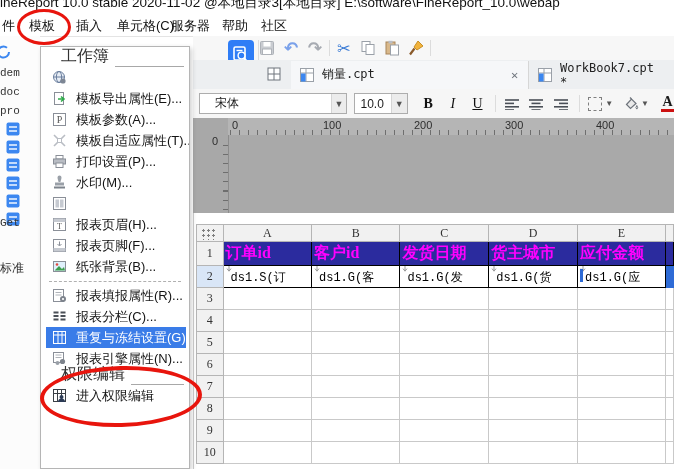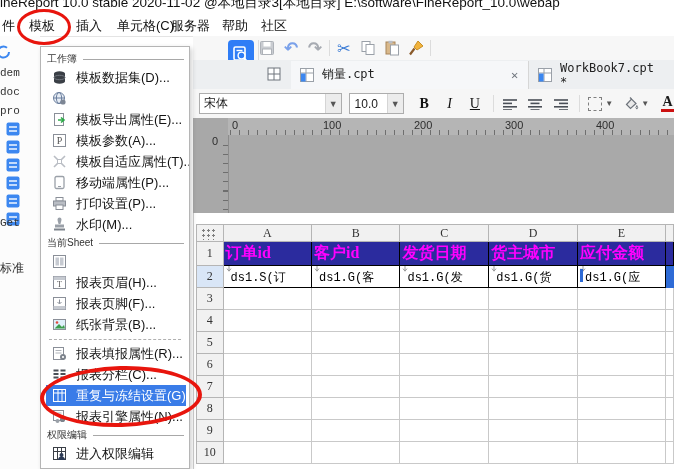--- a/index.html
+++ b/index.html
@@ -64,21 +64,21 @@
   .dots{width:14px;height:12px;margin:2px auto 0 4px;
         background-image:radial-gradient(#7d7d7d 1px,transparent 1.1px);background-size:5px 5px;}
   
   .lefttree{left:0;top:36px;width:40px;height:433px;background:#fcfcfc;overflow:hidden;
         font-family:"Liberation Mono","DejaVu Sans Mono",monospace;font-size:11px;color:#333;}
   .lt{position:absolute;left:0;white-space:nowrap;}
   .cpticon{position:absolute;left:6px;width:14px;height:14px;}
   
   .menupanel{left:40px;top:46px;width:150px;height:423px;background:#fff;border:1px solid #b5b5b5;
         box-shadow:2px 2px 5px rgba(0,0,0,.18);box-sizing:border-box;padding:4px 0 0 0;overflow:hidden;}
-  .mhdr{display:flex;align-items:center;gap:6px;height:16px;padding-left:6px;color:#333;font-size:10px;}
+  .mhdr{display:flex;align-items:flex-end;gap:6px;height:16px;padding-left:6px;color:#333;font-size:16px;margin-left:14px;}
   .mhdr::after{content:'';flex:1;height:1px;background:#a8a8a8;margin-right:5px;}
   .mi{display:flex;align-items:center;height:21px;padding-left:10px;gap:9px;font-size:13px;color:#141414;white-space:nowrap;}
   .mi .mico{width:16px;height:16px;display:inline-flex;align-items:center;justify-content:center;flex:0 0 16px;}
   .mi.sel{background:#3a7ce8;color:#fff;margin:0 3px 0 5px;padding-left:5px;}
   .mdiv{border-top:1px dashed #b0b0b0;margin:4px 8px 3px 8px;height:0;}
   
   .redcircle{border:4px solid #e8150d;border-radius:50%;background:transparent;}
   .circ-menu{left:17px;top:9px;width:48px;height:30px;border-width:3px;}
   .circ-freeze{left:40px;top:366px;width:154px;height:53px;transform:rotate(-1.5deg);}
   svg{display:block;}
@@ -176,21 +176,21 @@
               <line x1="6" y1="0.5" x2="6" y2="13.5" stroke="#9aa0a8"></line>
               <rect x="1" y="5.5" width="4.6" height="8" fill="#3c87f0"></rect>
             </svg>
         </span>
         <span>WorkBook7.cpt *</span>
       </div>
     </div>
   </div>
 
   <div class="abs formatbar">
-    <div class="combo" style="width:142px;margin-left:6px;padding-left:4px">
+    <div class="combo" style="width:142px;margin-left:6px;padding-left:15px">
       <span>宋体</span>
       <span class="chev">▼</span>
     </div>
     <div class="combo" style="width:50px;margin-left:7px;padding-left:5px">
       <span>10.0</span>
       <span class="chev">▼</span>
     </div>
     <span class="fbtn" style="margin-left:12px;font-weight:bold">B</span>
     <span class="fbtn" style="margin-left:8px;font-style:italic">I</span>
     <span class="fbtn" style="margin-left:8px;text-decoration:underline">U</span>
@@ -427,31 +427,20 @@
   </div>
 
   <div class="abs menupanel">
     <div class="mhdr">
         <span>工作簿</span>
       </div>
 
     <div class="mi">
       <span class="mico">
           <svg width="15" height="15">
-            <ellipse cx="7.5" cy="3.5" rx="5.5" ry="2.2" fill="#3a3f46"></ellipse>
-            <rect x="2" y="3.5" width="11" height="8" fill="#3a3f46"></rect>
-            <ellipse cx="7.5" cy="11.5" rx="5.5" ry="2.2" fill="#3a3f46"></ellipse>
-            <ellipse cx="7.5" cy="7.5" rx="5.5" ry="2.2" fill="none" stroke="#71767e"></ellipse>
-          </svg>
-        </span>
-      <span>模板数据集(D)...</span>
-    </div>
-    <div class="mi">
-      <span class="mico">
-          <svg width="15" height="15">
             <circle cx="7" cy="7" r="5.5" fill="#e7edf5" stroke="#6b7f9e"></circle>
             <line x1="1.5" y1="7" x2="12.5" y2="7" stroke="#6b7f9e"></line>
             <ellipse cx="7" cy="7" rx="2.6" ry="5.5" fill="none" stroke="#6b7f9e"></ellipse>
             <circle cx="11" cy="11" r="2.6" fill="#7d8694"></circle>
           </svg>
         </span>
     </div>
     <div class="mi">
       <span class="mico">
           <svg width="15" height="15">
@@ -477,50 +466,38 @@
               <path d="M2 2 L5.5 5.5 M13 2 L9.5 5.5 M2 13 L5.5 9.5 M13 13 L9.5 9.5"></path>
             </g>
             <rect x="5.5" y="5.5" width="4" height="4" fill="none" stroke="#b9bdc4"></rect>
           </svg>
         </span>
       <span>模板自适应属性(T)...</span>
     </div>
     <div class="mi">
       <span class="mico">
           <svg width="15" height="15">
-            <rect x="3" y="1.5" width="9" height="12" rx="1.5" fill="#fff" stroke="#9aa0a8" stroke-width="1.3"></rect>
-            <line x1="6" y1="11.5" x2="9" y2="11.5" stroke="#9aa0a8"></line>
-          </svg>
-        </span>
-      <span>移动端属性(P)...</span>
-    </div>
-    <div class="mi">
-      <span class="mico">
-          <svg width="15" height="15">
             <rect x="4" y="1.5" width="7" height="3.5" fill="#fff" stroke="#8a8f98"></rect>
             <rect x="1.5" y="5" width="12" height="5" fill="#b9bdc4" stroke="#8a8f98"></rect>
             <rect x="4" y="9" width="7" height="4.5" fill="#fff" stroke="#8a8f98"></rect>
           </svg>
         </span>
       <span>打印设置(P)...</span>
     </div>
     <div class="mi">
       <span class="mico">
           <svg width="15" height="15">
             <path d="M5.5 2.5 a2 2 0 0 1 4 0 c0 2 -1 3 -1 4.5 h-2 c0-1.5 -1-2.5 -1-4.5 z" fill="#9aa0a8"></path>
             <rect x="3" y="7.5" width="9" height="3" fill="#9aa0a8"></rect>
             <rect x="2" y="11.5" width="11" height="2" fill="#7d838c"></rect>
           </svg>
         </span>
       <span>水印(M)...</span>
     </div>
 
-    <div class="mhdr">
-        <span>当前Sheet</span>
-      </div>
 
     <div class="mi">
       <span class="mico">
           <svg width="15" height="15">
             <rect x="1.5" y="1.5" width="12" height="12" fill="#fff" stroke="#8a8f98"></rect>
             <rect x="3.5" y="3.5" width="3.5" height="8" fill="#c6cad1"></rect>
             <rect x="8" y="3.5" width="3.5" height="8" fill="#c6cad1"></rect>
           </svg>
         </span>
     </div>

